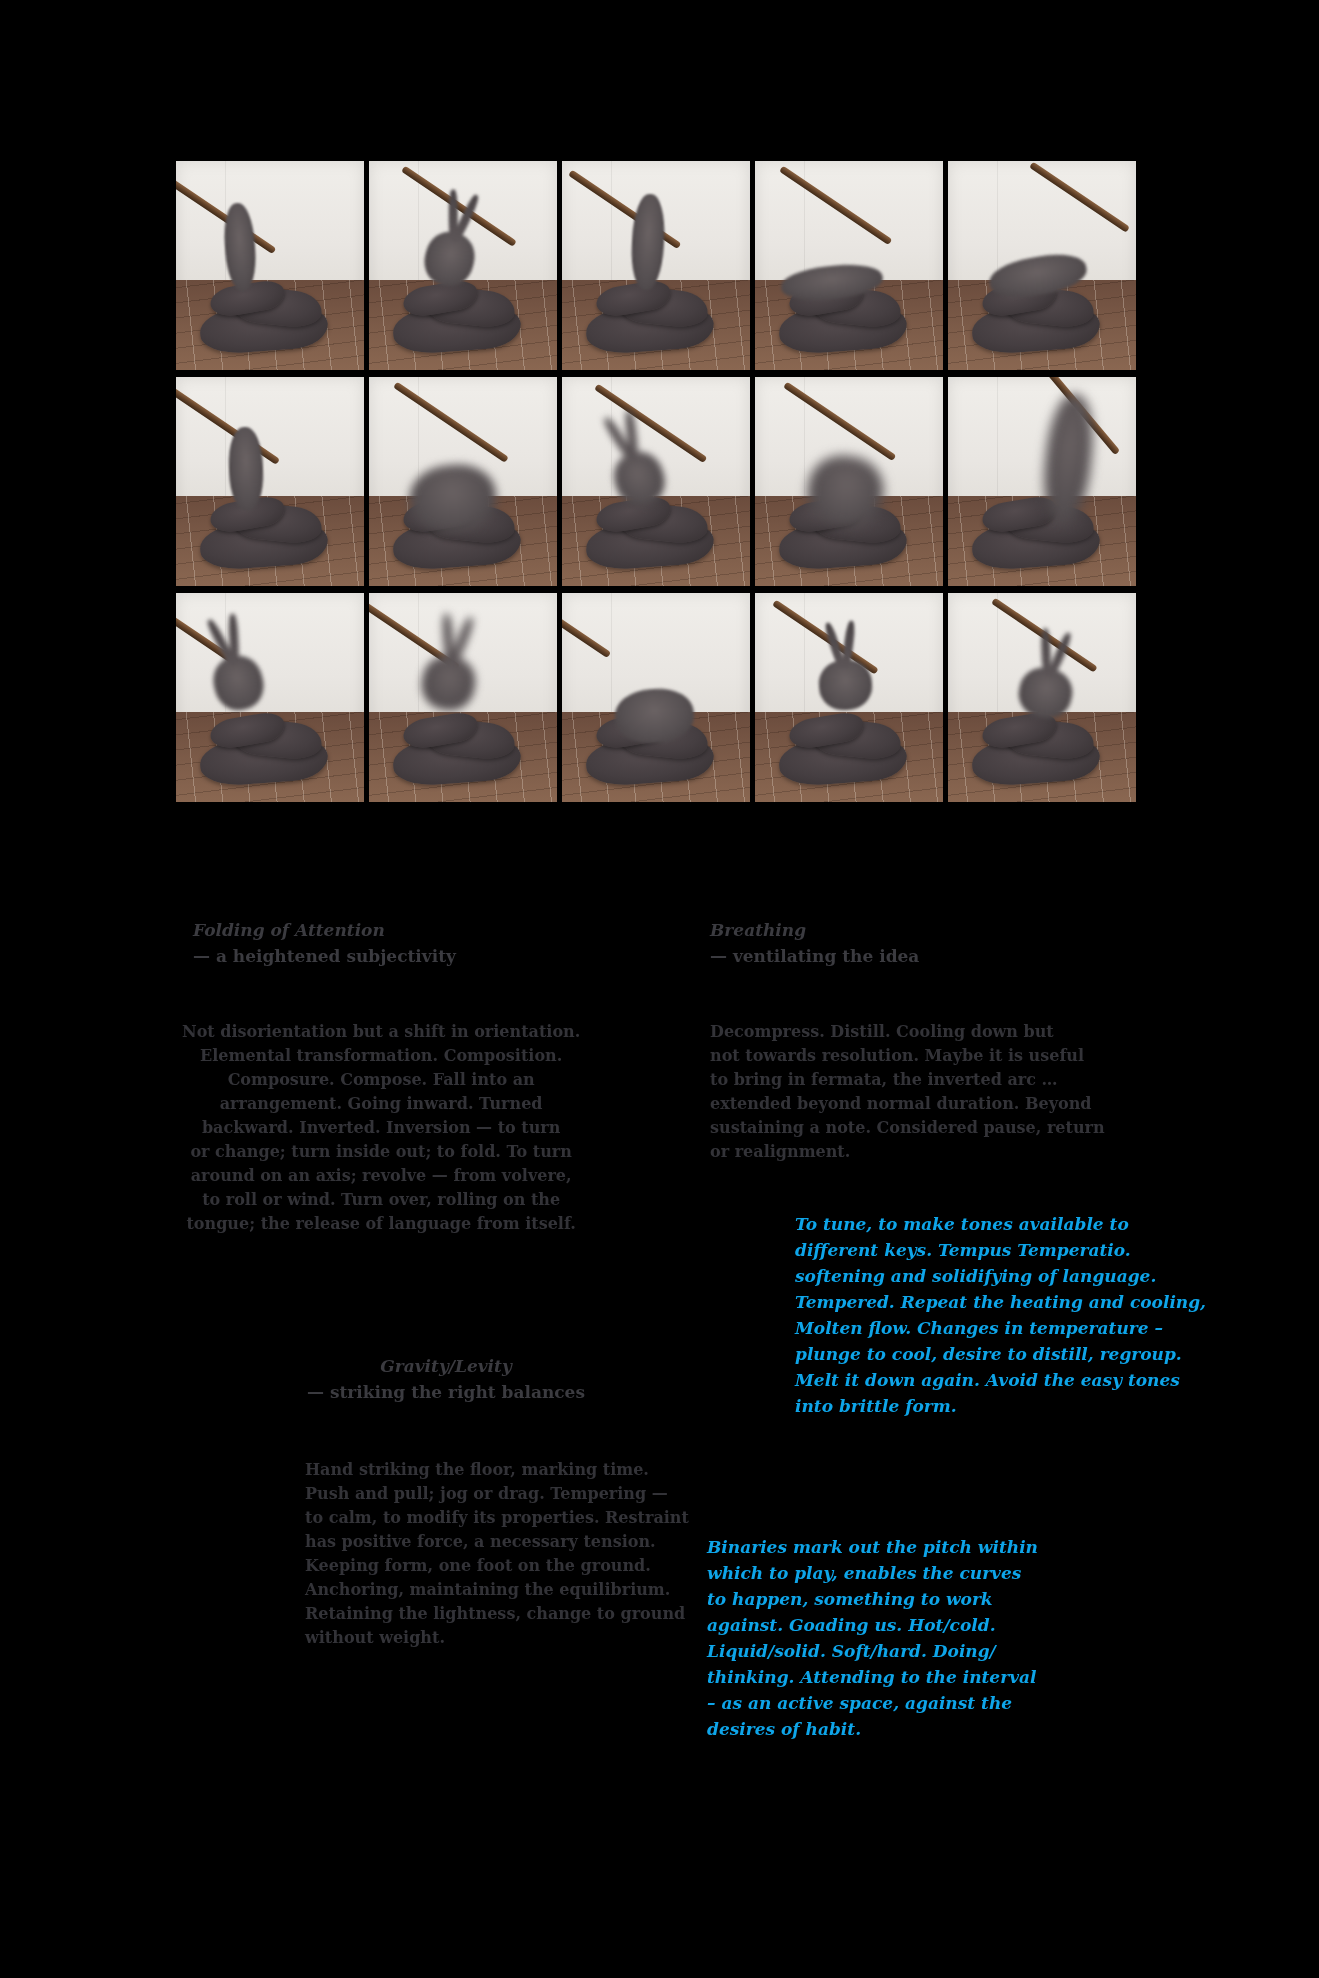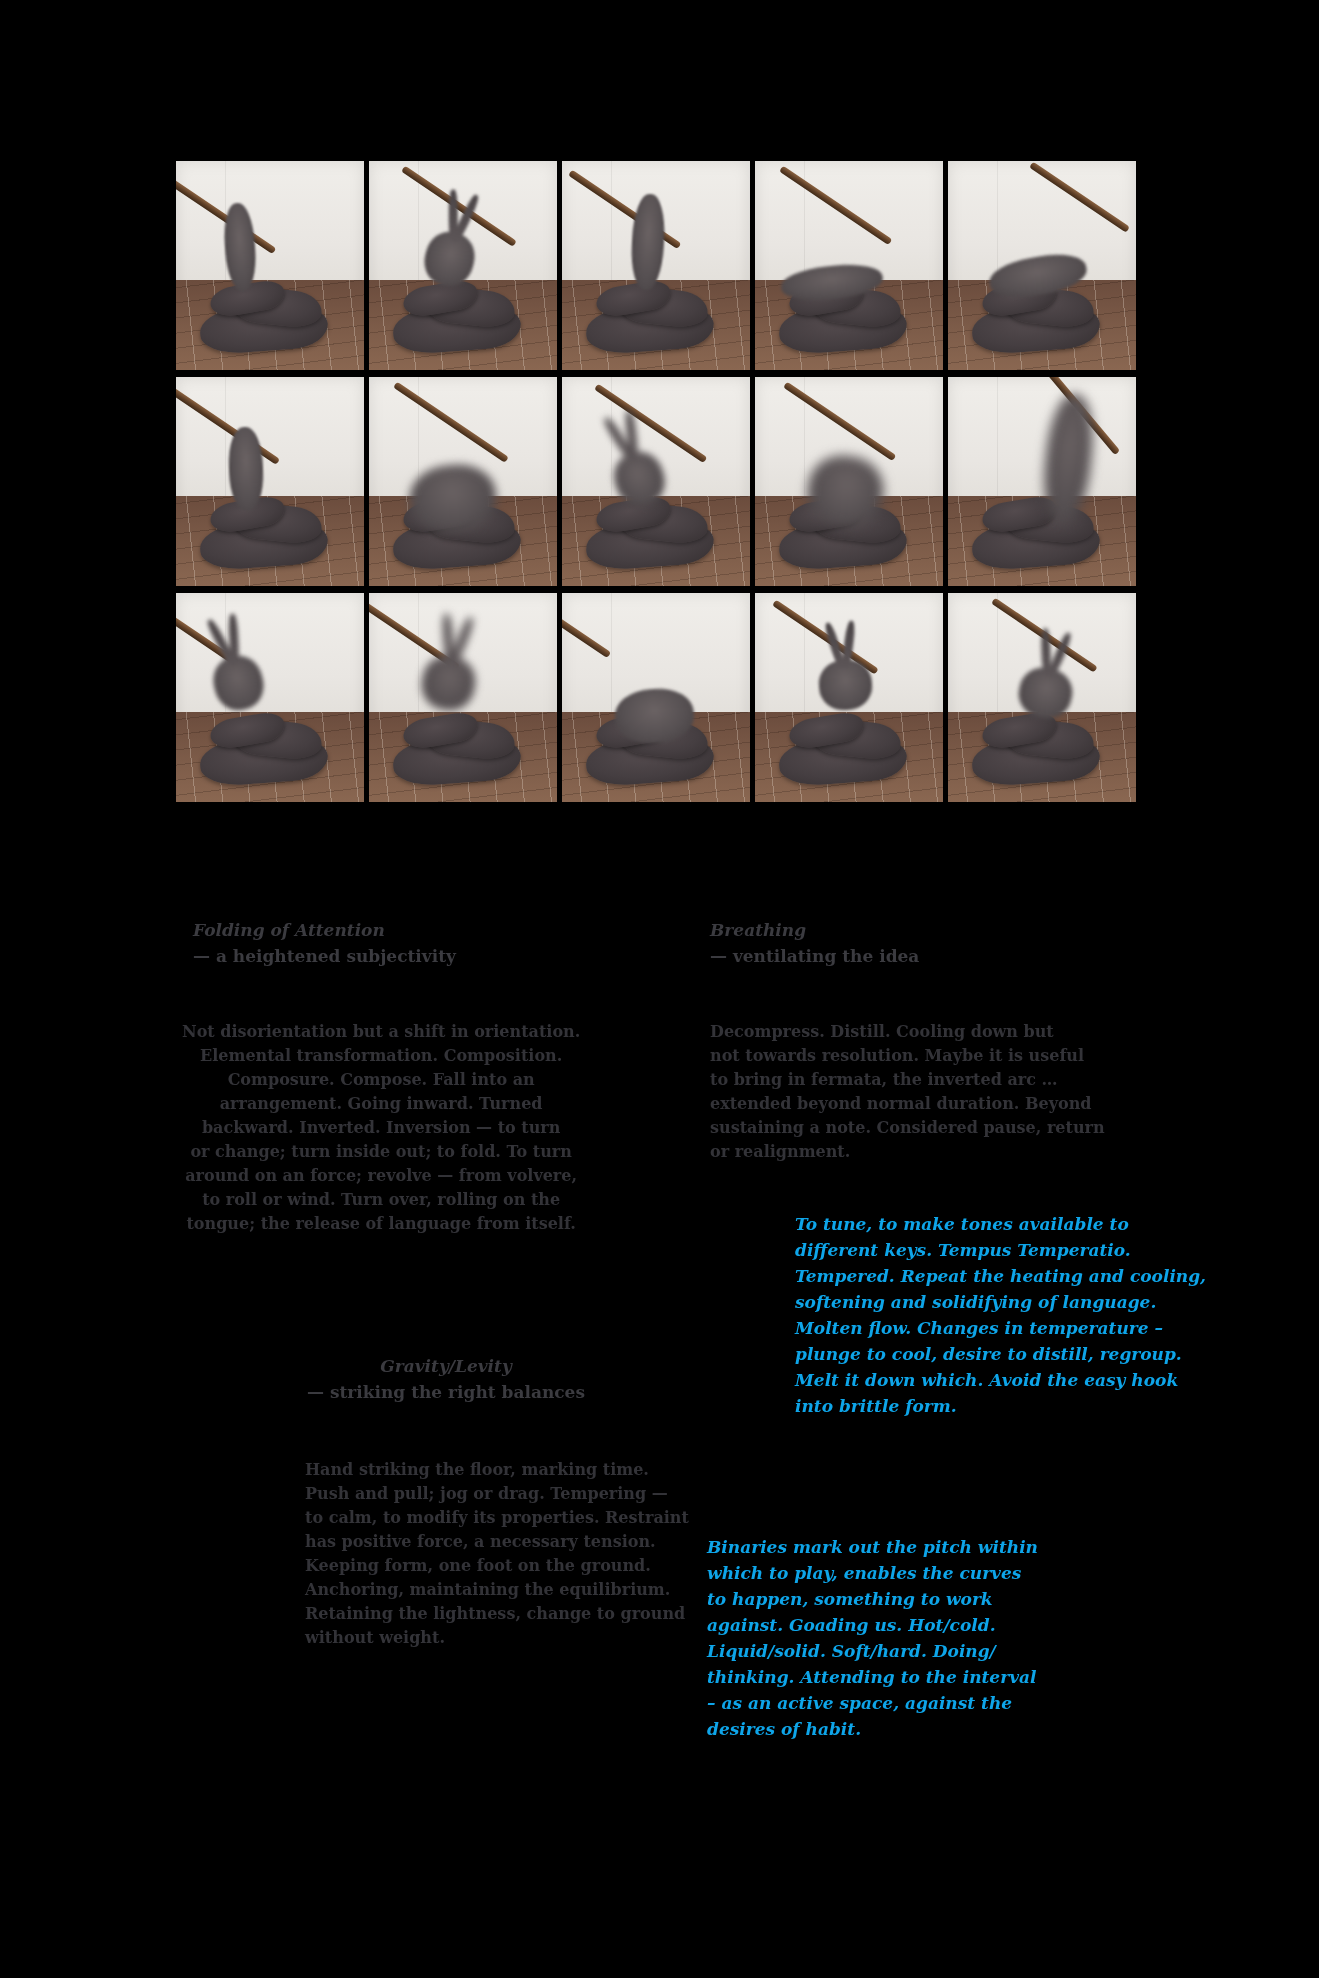--- a/index.html
+++ b/index.html
@@ -285,42 +285,42 @@
     <div class="h-sub">— ventilating the idea</div>
   </section>
 
   <section class="tblock para" id="folding-para">
       <div class="tline">Not disorientation but a shift in orientation.</div>
       <div class="tline">Elemental transformation. Composition.</div>
       <div class="tline">Composure. Compose. Fall into an</div>
       <div class="tline">arrangement. Going inward. Turned</div>
       <div class="tline">backward. Inverted. Inversion — to turn</div>
       <div class="tline">or change; turn inside out; to fold. To turn</div>
-      <div class="tline">around on an force; revolve — from volvere,</div>
+      <div class="tline">around on an axis; revolve — from volvere,</div>
       <div class="tline">to roll or wind. Turn over, rolling on the</div>
       <div class="tline">tongue; the release of language from itself.</div>
     </section>
 
   <section class="tblock para" id="breathing-para">
       <div class="tline">Decompress. Distill. Cooling down but</div>
       <div class="tline">not towards resolution. Maybe it is useful</div>
       <div class="tline">to bring in fermata, the inverted arc …</div>
       <div class="tline">extended beyond normal duration. Beyond</div>
       <div class="tline">sustaining a note. Considered pause, return</div>
       <div class="tline">or realignment.</div>
     </section>
 
   <section class="tblock note" id="tuning-note">
       <div class="tline">To tune, to make tones available to</div>
       <div class="tline">different keys. Tempus Temperatio.</div>
+      <div class="tline">softening and solidifying of language.</div>
       <div class="tline">Tempered. Repeat the heating and cooling,</div>
-      <div class="tline">softening and solidifying of language.</div>
       <div class="tline">Molten flow. Changes in temperature –</div>
       <div class="tline">plunge to cool, desire to distill, regroup.</div>
-      <div class="tline">Melt it down which. Avoid the easy hook</div>
+      <div class="tline">Melt it down again. Avoid the easy tones</div>
       <div class="tline">into brittle form.</div>
     </section>
 
   <section class="tblock" id="gravity-heading">
     <div class="h-title">Gravity/Levity</div>
     <div class="h-sub">— striking the right balances</div>
   </section>
 
   <section class="tblock para" id="gravity-para">
       <div class="tline">Hand striking the floor, marking time.</div>

